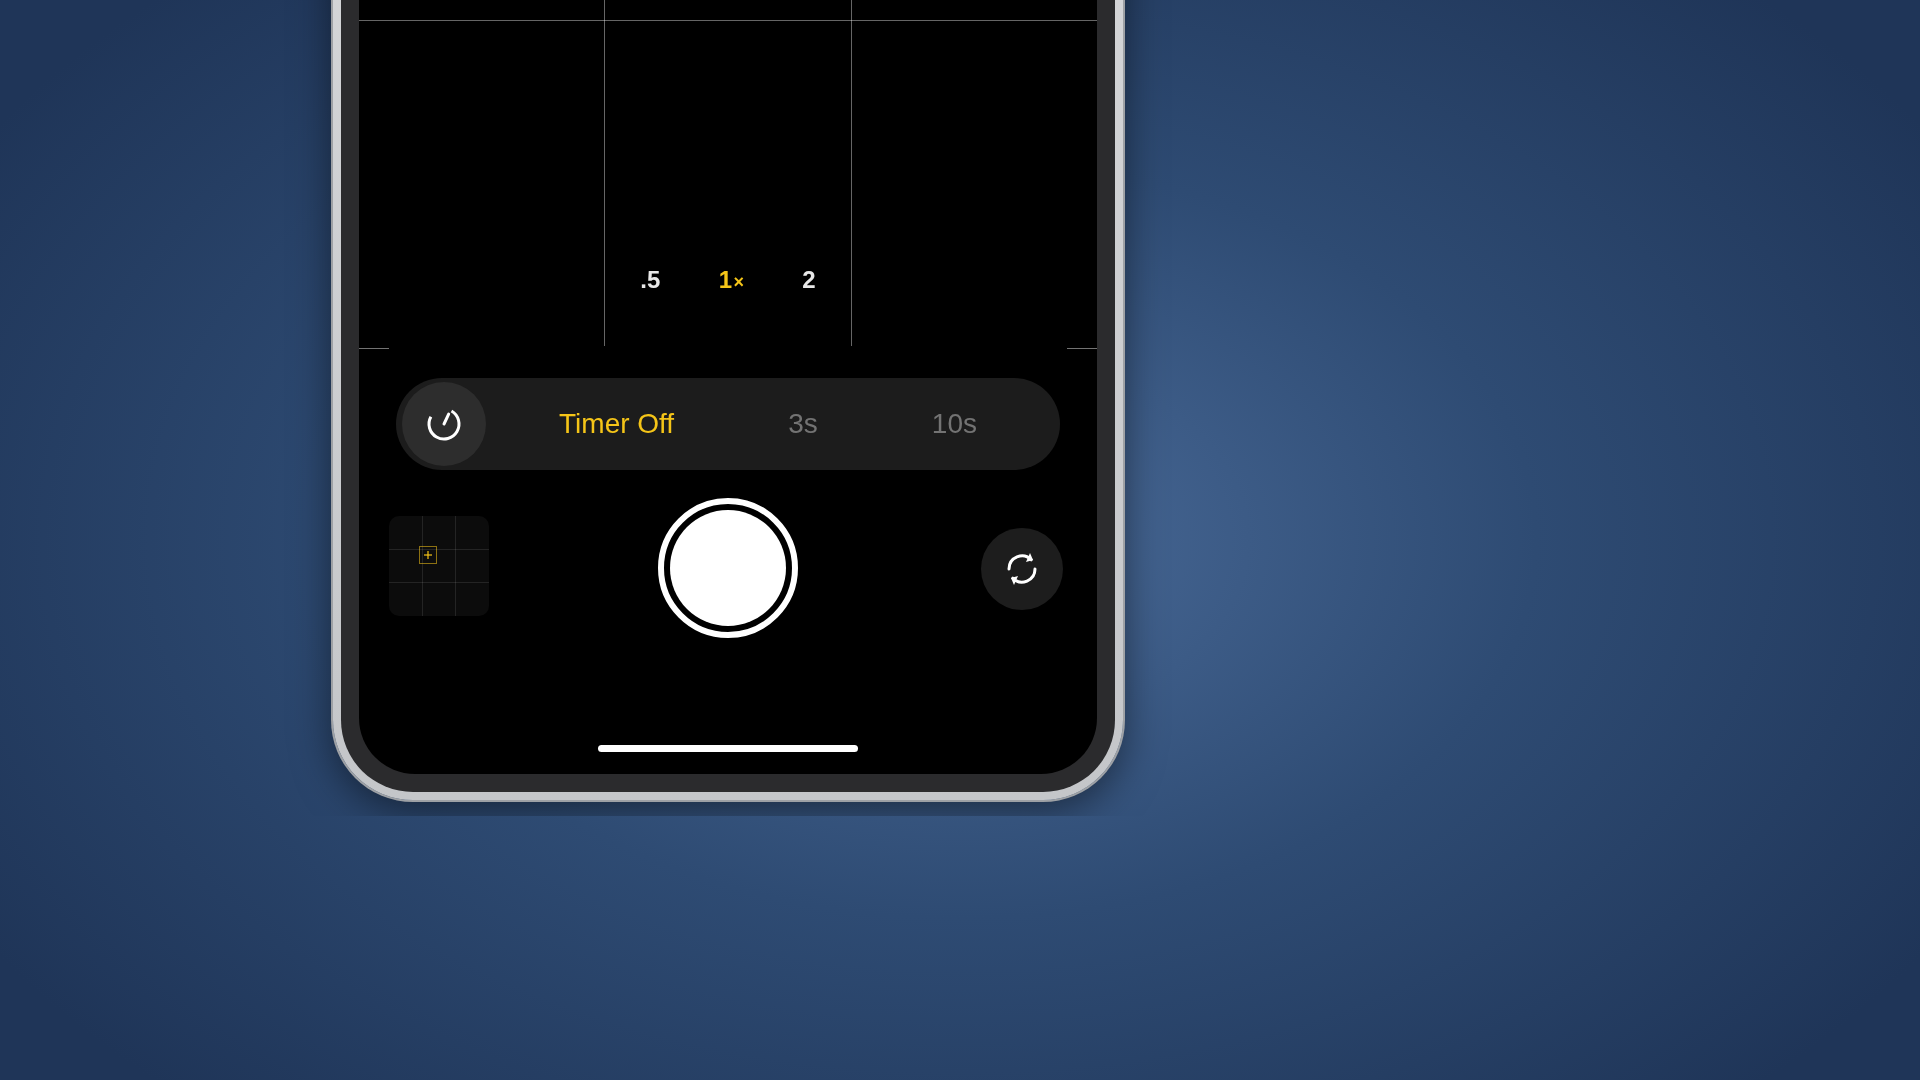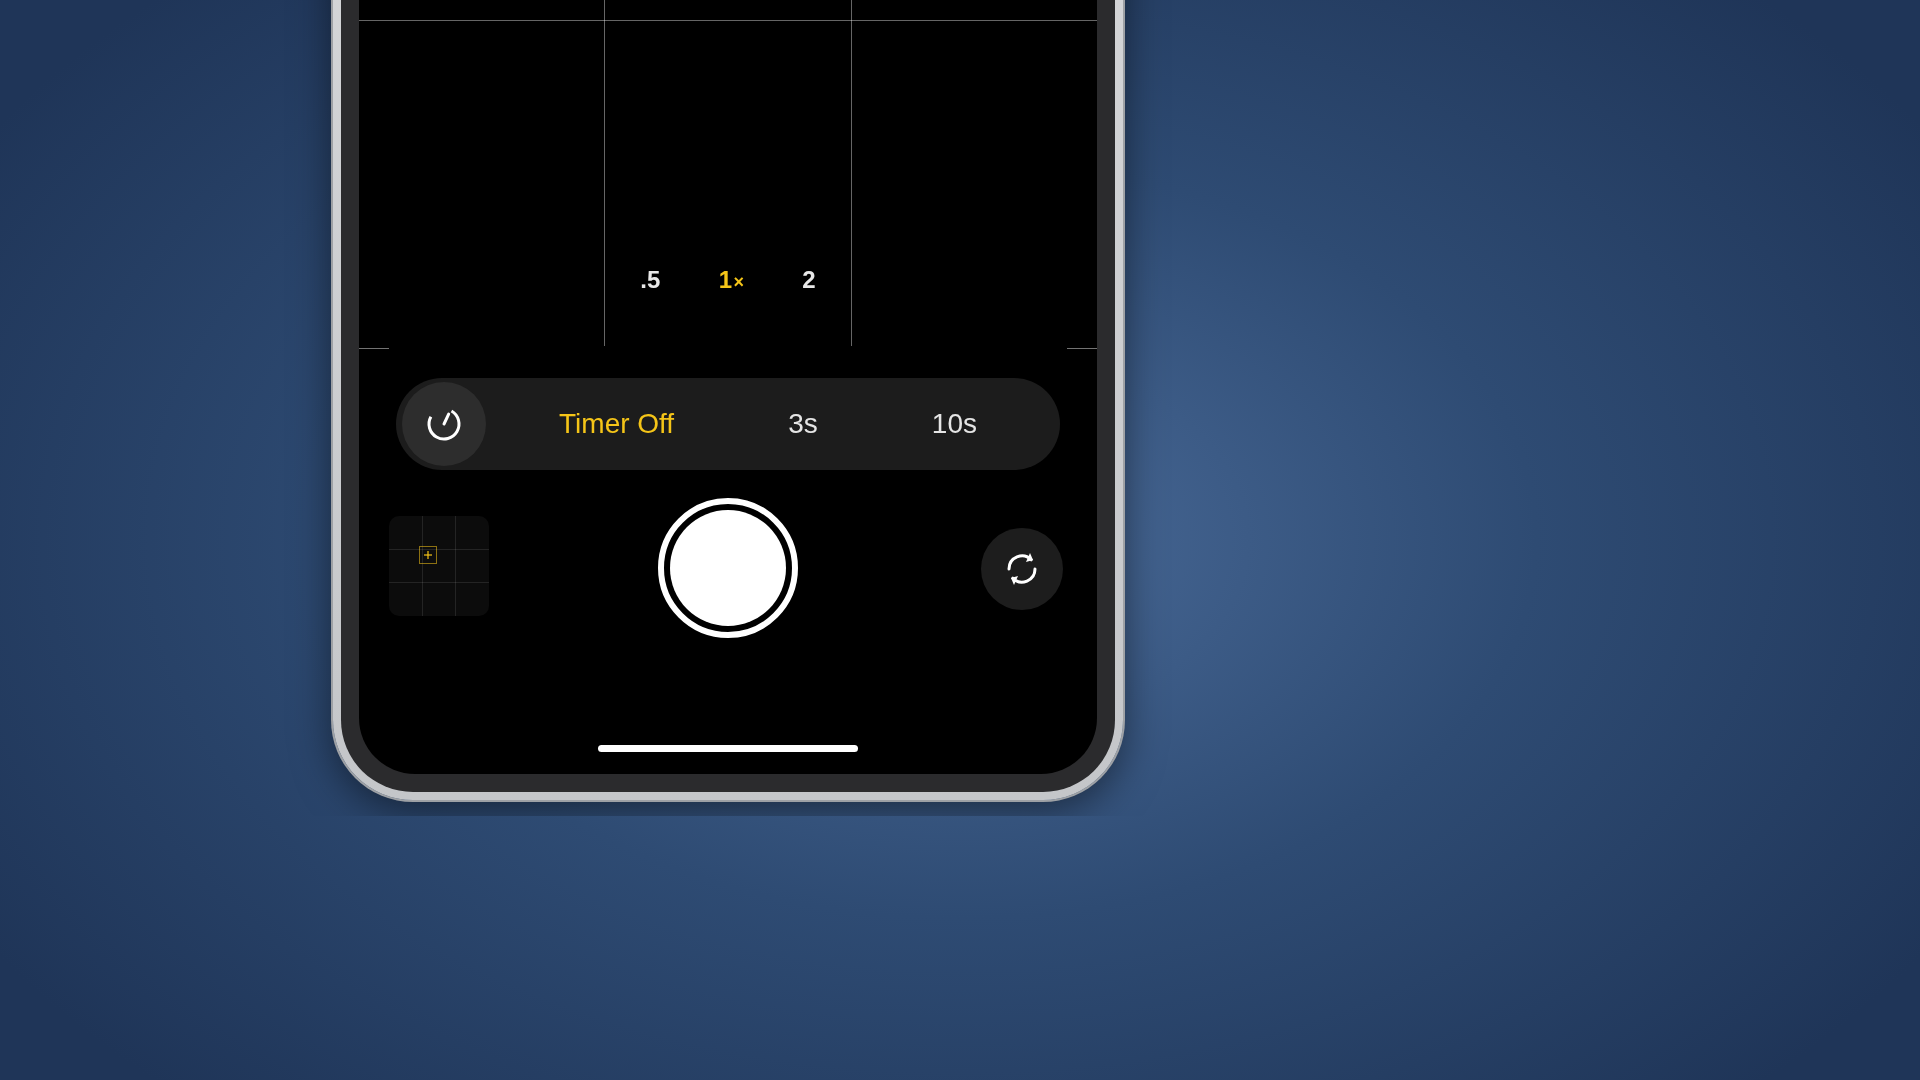--- a/index.html
+++ b/index.html
@@ -118,21 +118,21 @@
   .timer-options {
     flex: 1;
     display: flex;
     align-items: center;
     justify-content: space-around;
     padding: 0 26px 0 16px;
   }
   .timer-opt {
     font-size: 28px;
     font-weight: 500;
-    color: #e5e5e5;
+    color: #737373;
     cursor: pointer;
   }
   .timer-opt.active { color: #f5c518; }
 
   
   .controls {
     position: absolute;
     top: 790px;
     left: 0;
     right: 0;

